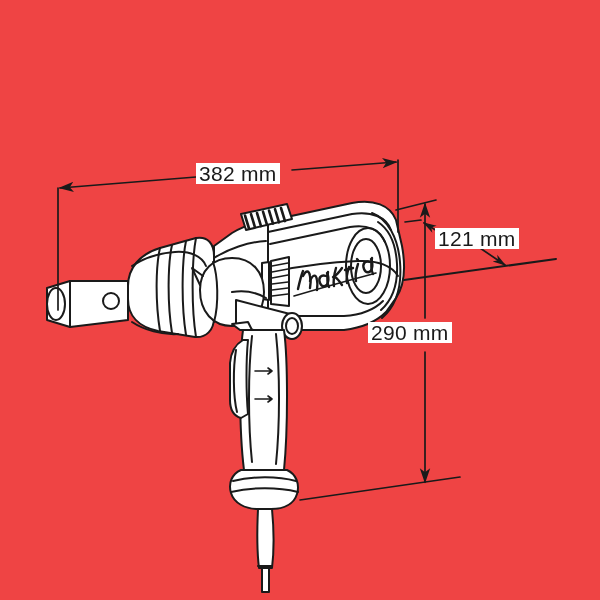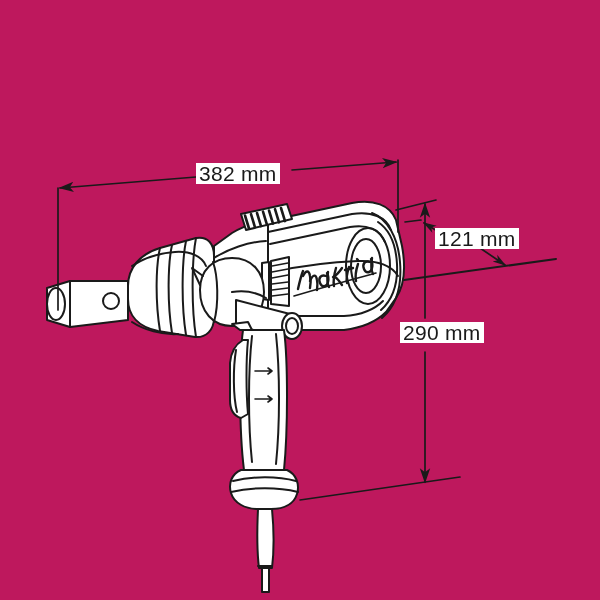--- a/index.html
+++ b/index.html
@@ -8,21 +8,21 @@
     padding: 0;
     background: #ffffff;
   }
   body {
     font-family: "Liberation Sans", sans-serif;
   }
   #stage {
     position: relative;
     width: 600px;
     height: 600px;
-    background: #be185d;
+    background: #ef4444;
     overflow: hidden;
   }
   #drawing {
     position: absolute;
     left: 0;
     top: 0;
     width: 600px;
     height: 600px;
     display: block;
   }
@@ -33,21 +33,21 @@
     font-weight: 400;
     color: #1a1a1a;
     letter-spacing: 0.3px;
     white-space: nowrap;
     background: #ffffff;
     padding: 0 3px;
     line-height: 1;
   }
   #label-length { left: 196px; top: 163px; }
   #label-width  { left: 435px; top: 228px; }
-  #label-height { left: 400px; top: 322px; }
+  #label-height { left: 368px; top: 322px; }
 </style>
 </head>
 <body>
 
 <div id="stage">
 
   <svg id="drawing" viewBox="0 0 600 600" xmlns="http://www.w3.org/2000/svg">
     <defs>
       <marker id="arrowL" viewBox="0 0 10 10" refX="9" refY="5" markerWidth="9" markerHeight="9" orient="auto-start-reverse">
         <path d="M 10 5 L 0 1.6 L 2.6 5 L 0 8.4 Z" fill="#1a1a1a"></path>

